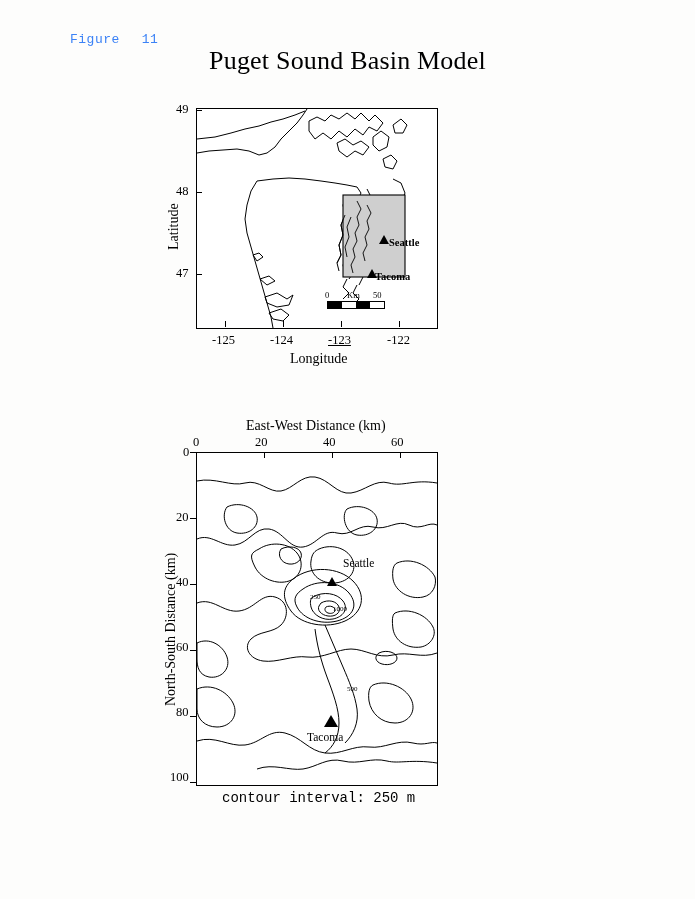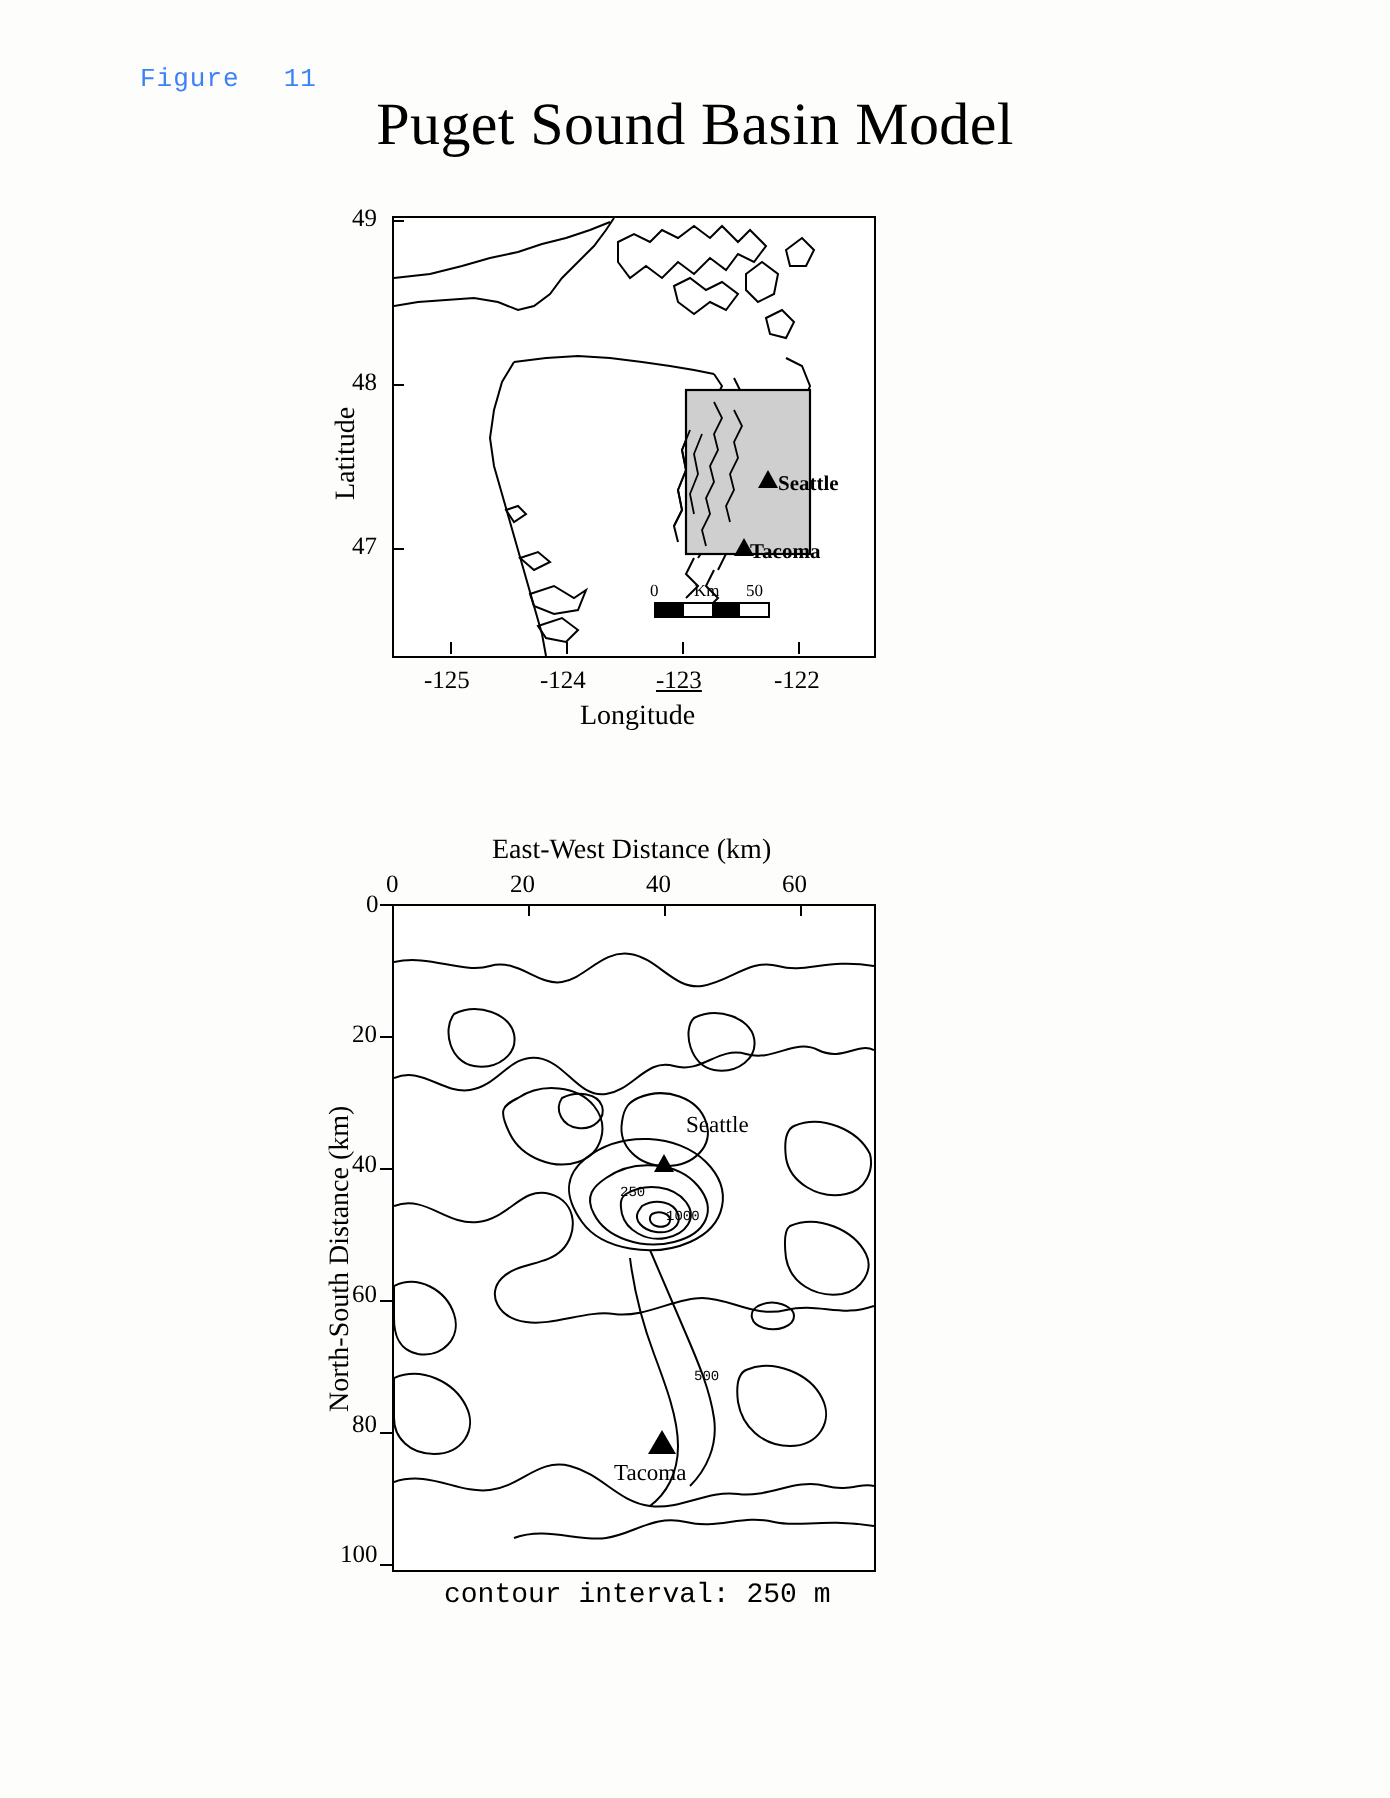--- a/index.html
+++ b/index.html
@@ -34,21 +34,21 @@
   }
   .fig-label .num {
     margin-left: 22px;
   }
   .fig-title {
     position: absolute;
     left: 0; right: 0;
     top: 46px;
     text-align: center;
     font-family: "Liberation Serif", serif;
-    font-size: 30px;
+    font-size: 26px;
     letter-spacing: 0.2px;
     color: #000;
   }
 
   
   .panel {
     position: absolute;
   }
   .axes {
     position: absolute;
@@ -125,21 +125,21 @@
 
   .contour-note {
     position: absolute;
     font-family: Liberation Mono, monospace;
     font-size: 14px;
     color: #000;
     white-space: nowrap;
   }
   .contour-val {
     position: absolute;
-    font-family: Liberation Mono, monospace;
+    font-family: Liberation Serif, serif;
     font-size: 7px;
     color: #000;
     white-space: nowrap;
   }
   svg { display: block; }
 </style>
 </head>
 <body>
 
 <div class="page">

